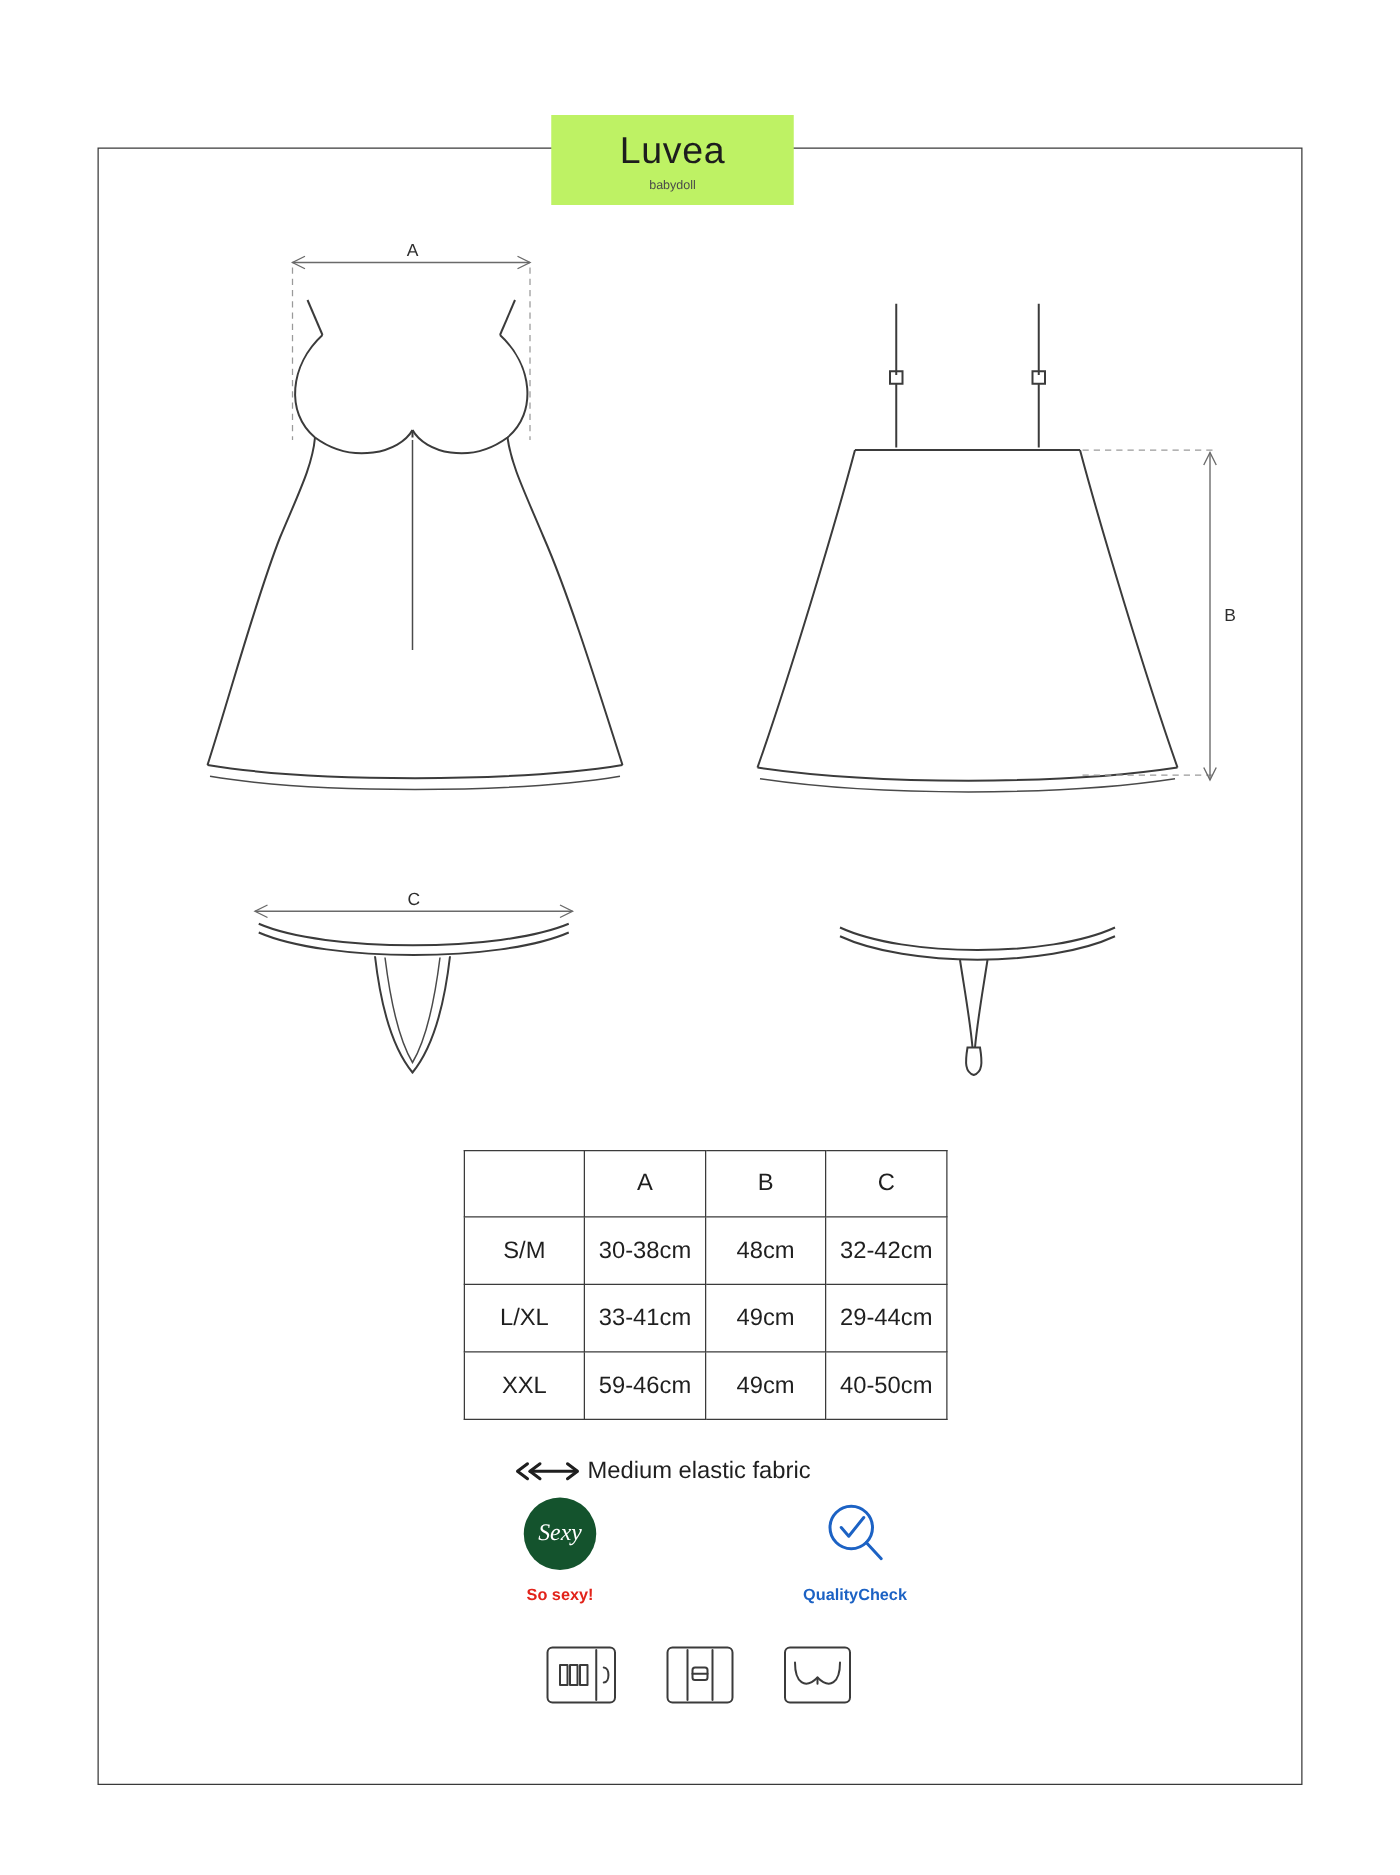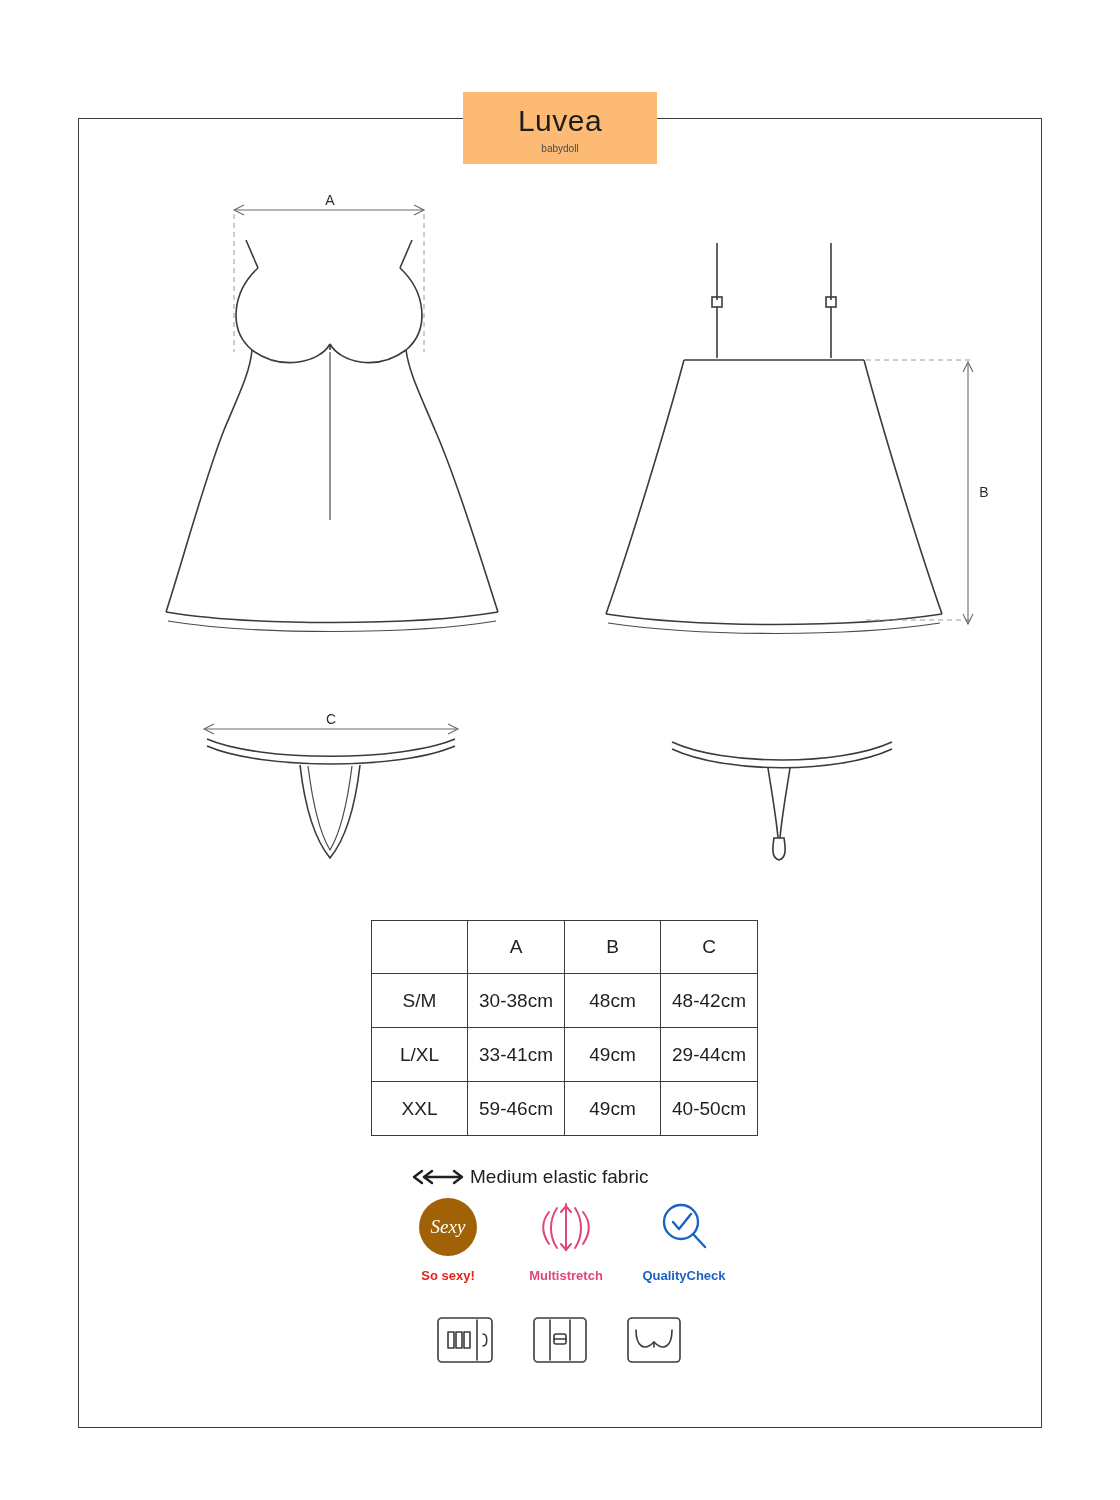--- a/index.html
+++ b/index.html
@@ -14,23 +14,23 @@
   .sheet{
     position:absolute;
     left:78px; top:118px;
     width:964px; height:1310px;
     border:1px solid #3a3a3a;
     box-sizing:border-box;
   }
   
   .title-block{
     position:absolute;
-    left:463px; top:92px;
+    left:441px; top:92px;
     width:194px; height:72px;
-    background:#fdba74;
+    background:#bef264;
     text-align:center;
     z-index:5;
   }
   .title-main{
     font-size:30px;
     font-weight:400;
     letter-spacing:.5px;
     color:#1d1d1d;
     line-height:34px;
     margin-top:12px;
@@ -91,21 +91,21 @@
     align-items:flex-start;
   }
   .badge{width:104px;text-align:center;}
   .badge-ico{height:62px;display:flex;align-items:center;justify-content:center;}
   .badge-cap{margin-top:10px;font-size:13px;font-weight:bold;text-align:center;}
   .cap-sexy{color:#e2231a;}
   .cap-stretch{color:#e0457b;}
   .cap-quality{color:#1c62c4;}
   .sexy-circle{
     width:58px;height:58px;border-radius:50%;
-    background:#a16207;color:#fff;
+    background:#14532d;color:#fff;
     display:flex;align-items:center;justify-content:center;
     font-family:"Liberation Serif",serif;
     font-style:italic;font-size:19px;
   }
   
   .care{
     position:absolute;
     left:430px; top:1308px;
     width:260px;
     display:flex;justify-content:space-between;
@@ -205,21 +205,21 @@
       <tr>
     <td class="c-label"></td>
     <td class="c-a">A</td>
     <td class="c-b">B</td>
     <td class="c-c">C</td>
   </tr>
   <tr>
     <td>S/M</td>
     <td>30-38cm</td>
     <td>48cm</td>
-    <td>48-42cm</td>
+    <td>32-42cm</td>
   </tr>
   <tr>
     <td>L/XL</td>
     <td>33-41cm</td>
     <td>49cm</td>
     <td>29-44cm</td>
   </tr>
   <tr>
     <td>XXL</td>
     <td>59-46cm</td>
@@ -245,36 +245,20 @@
 
   <div class="badge">
     <div class="badge-ico">
       <div class="sexy-circle">
           <span>Sexy</span>
         </div>
     </div>
     <div class="badge-cap cap-sexy">So sexy!</div>
   </div>
 
-  <div class="badge">
-    <div class="badge-ico">
-      <svg width="62" height="58" viewBox="0 0 62 58">
-        <g fill="none" stroke="#e0457b" stroke-width="2" stroke-linecap="round">
-          <path d="M31,6 C31,22 31,38 31,52"></path>
-          <path d="M22,10 C14,22 14,38 22,50"></path>
-          <path d="M40,10 C48,22 48,38 40,50"></path>
-          <path d="M14,14 C6,24 6,34 14,46"></path>
-          <path d="M48,14 C56,24 56,34 48,46"></path>
-          <polyline points="26,14 31,8 36,14"></polyline>
-          <polyline points="26,46 31,52 36,46"></polyline>
-        </g>
-      </svg>
-    </div>
-    <div class="badge-cap cap-stretch">Multistretch</div>
-  </div>
 
   <div class="badge">
     <div class="badge-ico">
       <svg width="62" height="58" viewBox="0 0 62 58">
         <g fill="none" stroke="#1c62c4" stroke-width="2.4" stroke-linecap="round" stroke-linejoin="round">
           <circle cx="28" cy="24" r="17"></circle>
           <line x1="40" y1="36" x2="52" y2="49"></line>
           <polyline points="20,24 26,31 38,16"></polyline>
         </g>
       </svg>

